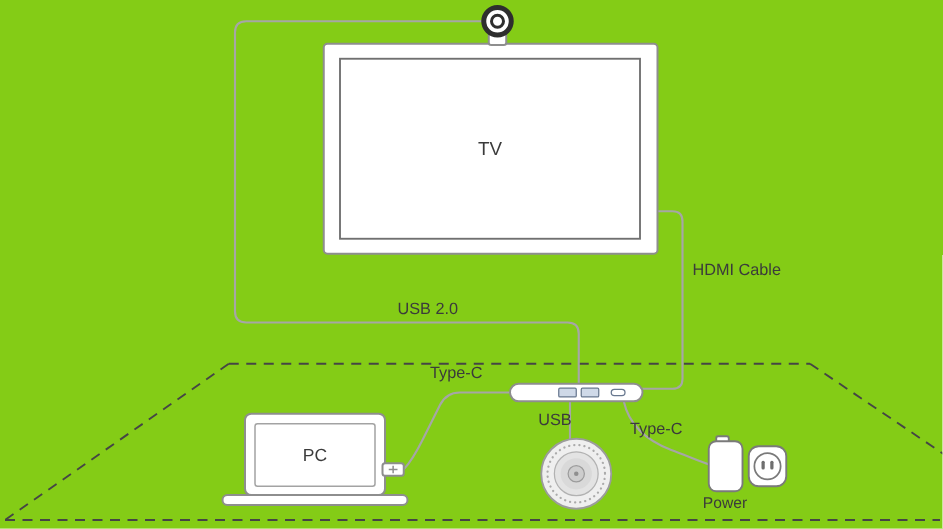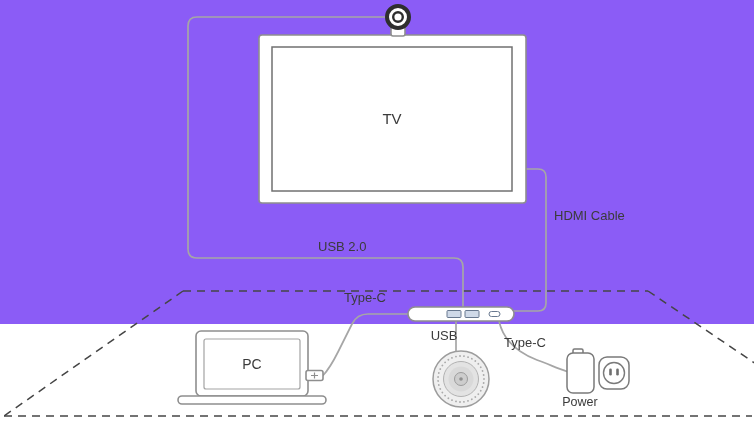--- a/index.html
+++ b/index.html
@@ -1,18 +1,18 @@
 <!DOCTYPE html>
 <html><head>
 <meta charset="utf-8">
 <style>
   * { margin:0; padding:0; box-sizing:border-box; }
   html,body { width:754px; height:423px; background:#ffffff; overflow:hidden;
               font-family:"Liberation Sans", sans-serif; }
-  .canvas { position:relative; width:754px; height:324px; background:#8b5cf6; }
+  .canvas { position:relative; width:754px; height:423px; background:#84cc16; }
   svg { display:block; }
   .lbl     { font-family:"Liberation Sans", sans-serif; font-size:13px; fill:#3b3b3b; }
   .lbl-tv  { font-size:15px; }
   .lbl-pc  { font-size:14px; }
   .lbl-sm  { font-size:12.5px; }
   .cable   { fill:none; stroke:#a6a6a6; stroke-width:1.7; stroke-linecap:round; }
   .dash    { fill:none; stroke:#454545; stroke-width:1.5; stroke-dasharray:8 6; }
   .frame   { fill:#ffffff; stroke:#8e8e8e; stroke-width:1.6; }
   .frame2  { fill:#ffffff; stroke:#7a7a7a; stroke-width:1.5; }
   .screen  { fill:#ffffff; stroke:#707070; stroke-width:1.5; }

